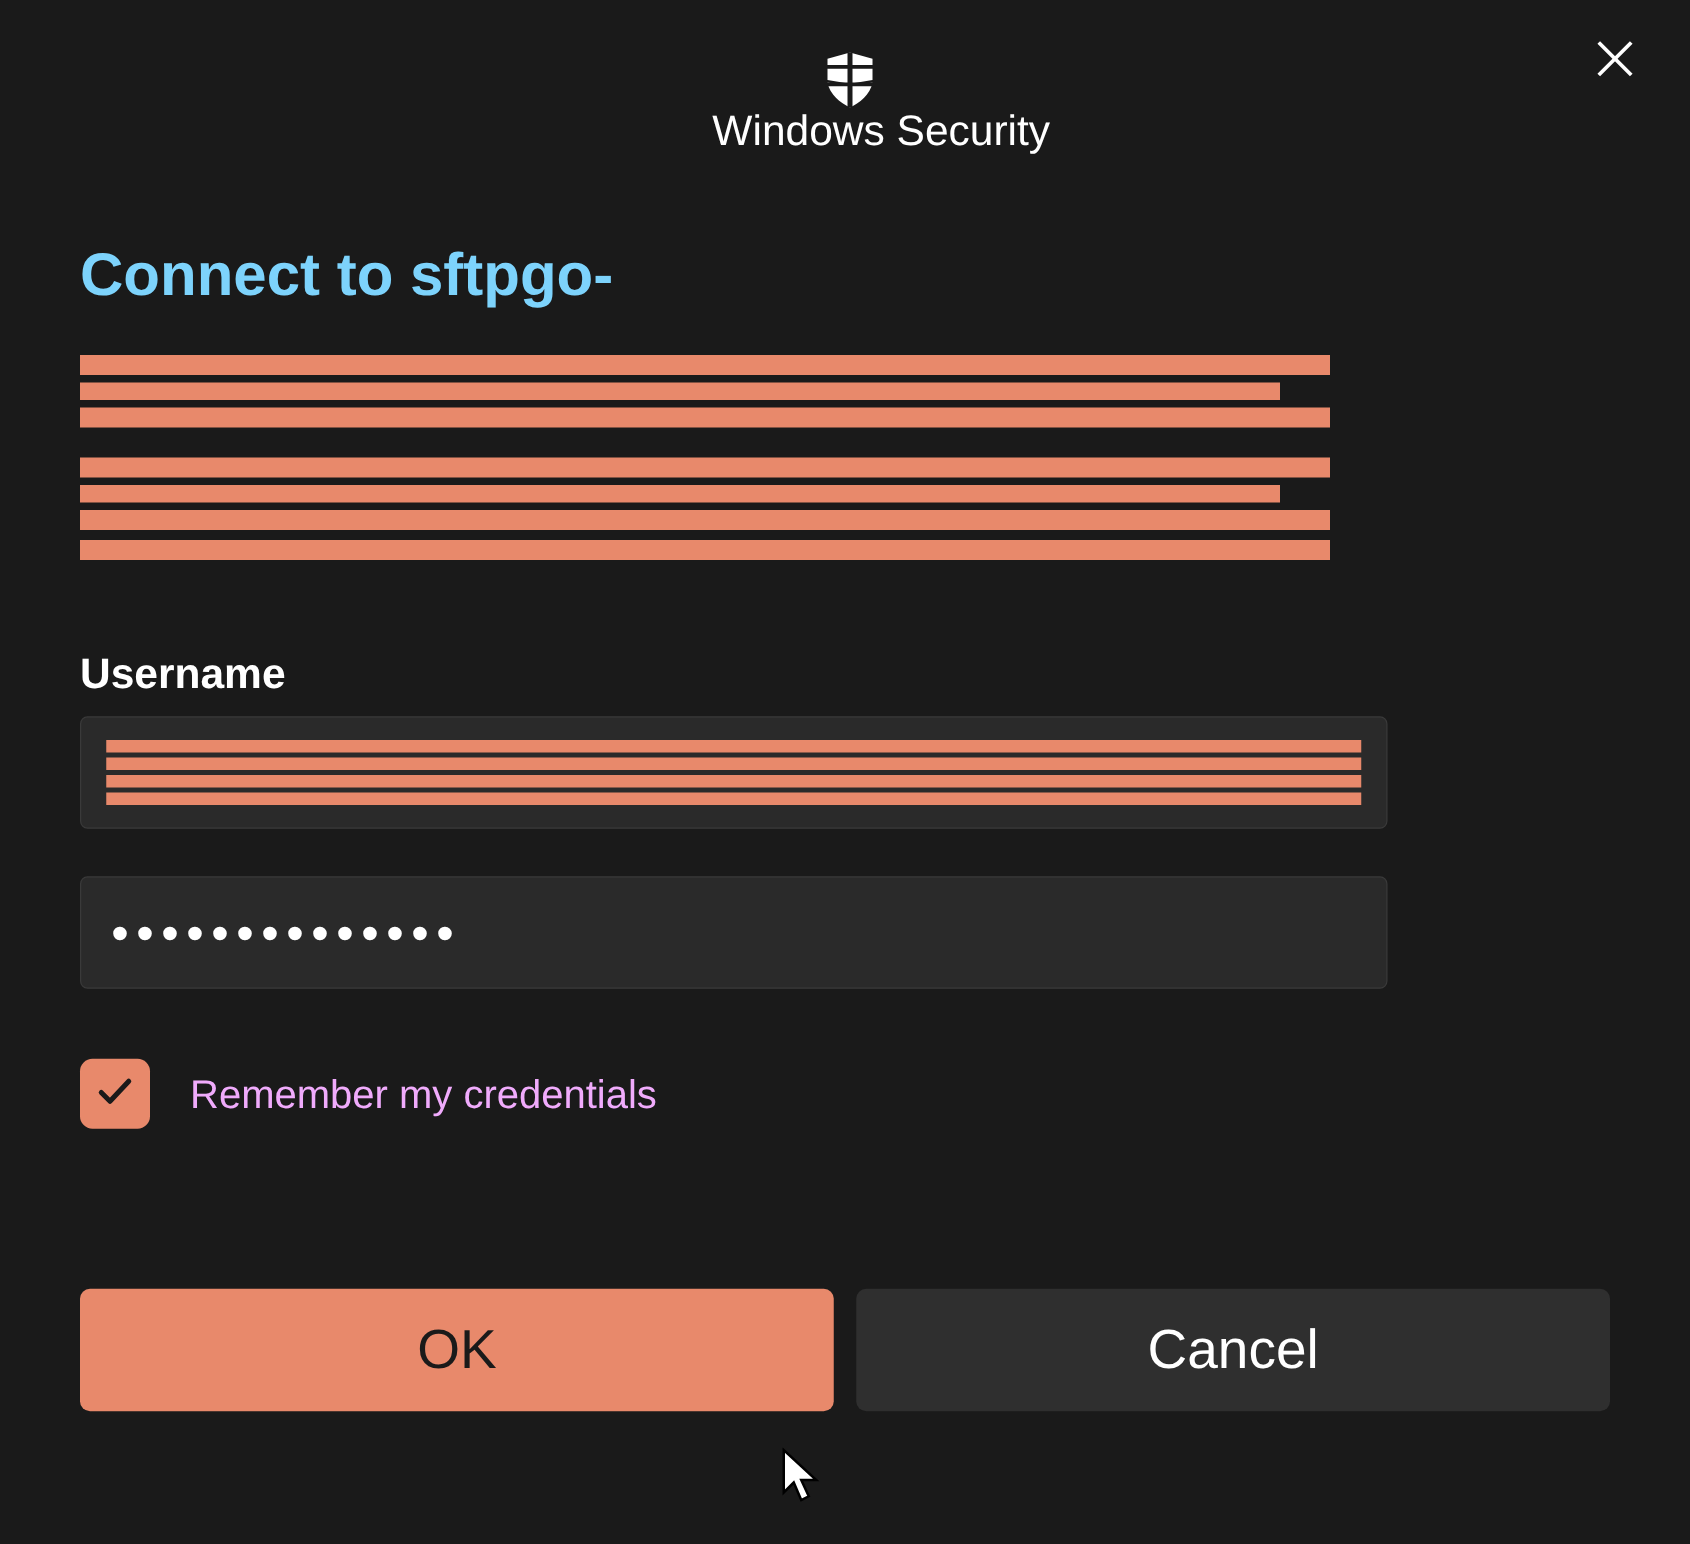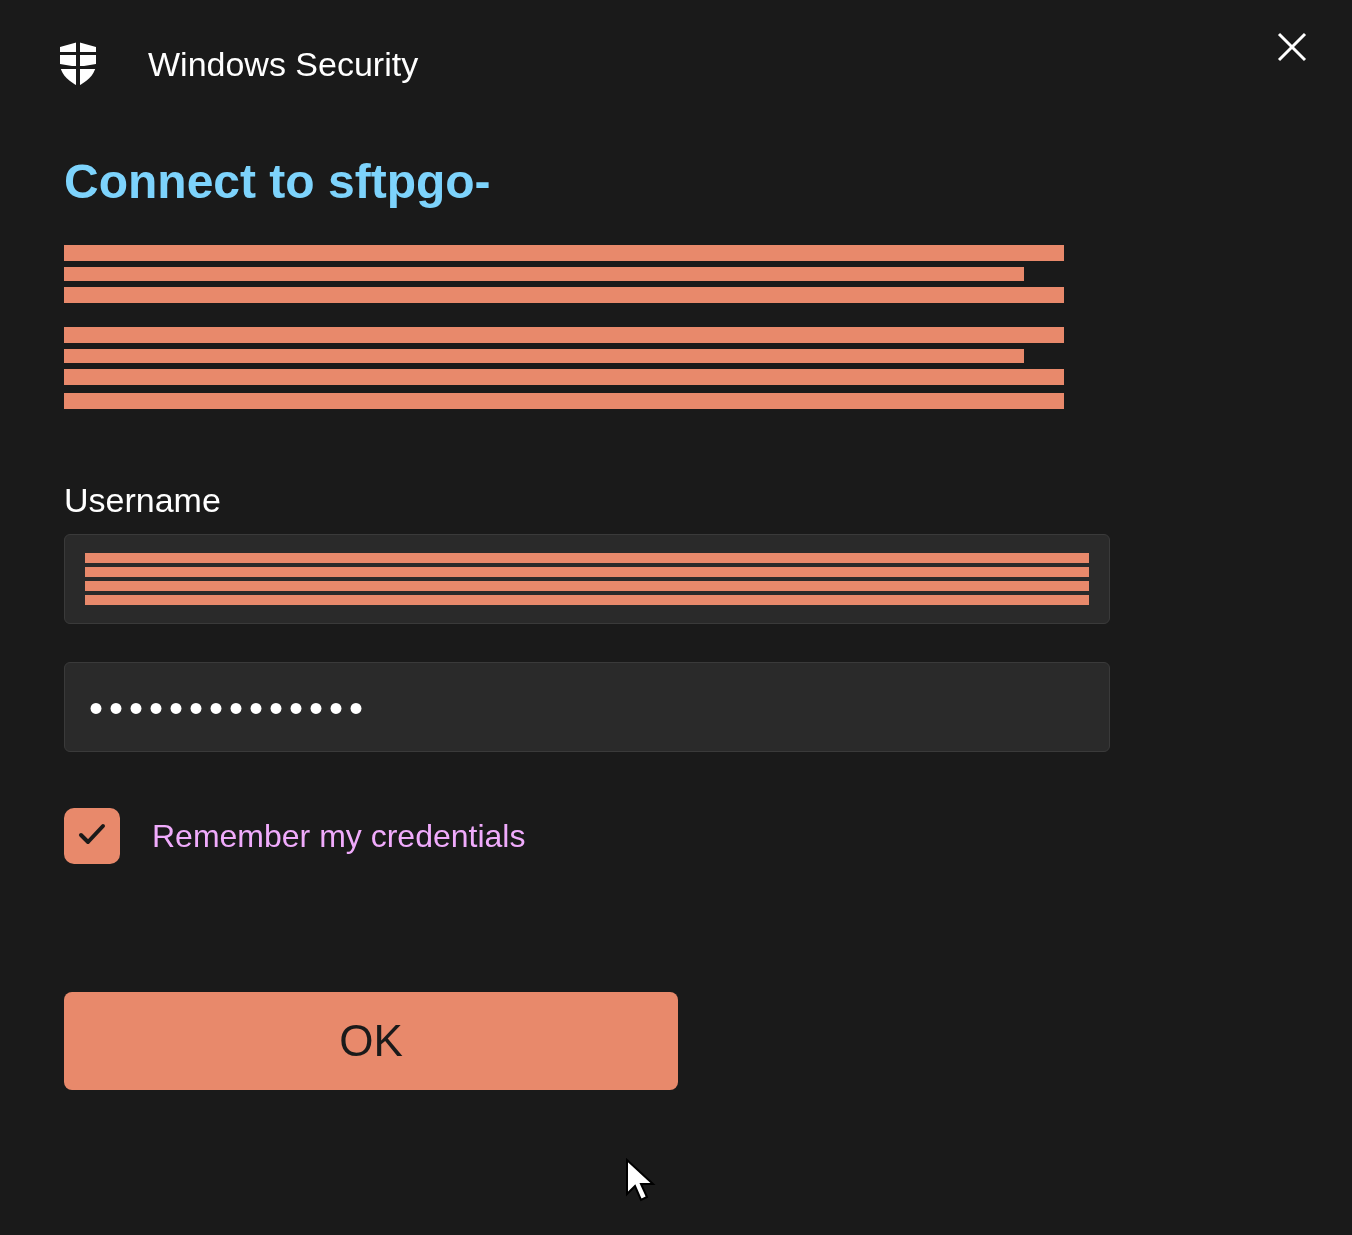--- a/index.html
+++ b/index.html
@@ -21,20 +21,21 @@
       height: 100%;
       background-color: #1a1a1a;
       padding: 0;
       position: relative;
     }
     .header {
       display: flex;
       align-items: center;
       padding: 42px 0 0 58px;
       position: relative;
+      flex-direction: column;
     }
     .shield-icon {
       width: 40px;
       height: 44px;
       margin-right: 50px;
       flex-shrink: 0;
     }
     .header-title {
       font-size: 34px;
       font-weight: 400;
@@ -79,21 +80,21 @@
       height: 16px;
     }
     .redact-gap {
       height: 18px;
     }
     .field-group {
       margin-bottom: 38px;
     }
     .field-label {
       font-size: 34px;
-      font-weight: 400;
+      font-weight: 700;
       color: #ffffff;
       margin-bottom: 14px;
     }
     .text-input {
       width: 1046px;
       height: 90px;
       background-color: #2a2a2a;
       border: 1px solid #3a3a3a;
       border-radius: 6px;
       color: #ffffff;
@@ -248,20 +249,21 @@
           <svg viewBox="0 0 32 32">
             <path d="M5 17 L12 24 L27 8" stroke="#1a1a1a" stroke-width="4" fill="none" stroke-linecap="round" stroke-linejoin="round"></path>
           </svg>
         </span>
       </div>
       <span class="checkbox-label">Remember my credentials</span>
     </div>
 
     <div class="button-row">
       <button class="btn btn-primary">OK</button>
+      <button class="btn btn-secondary">Cancel</button>
     </div>
   </div>
 
   <span class="cursor">
     <svg width="36" height="44" viewBox="0 0 36 44">
       <path d="M2 2 L2 36 L10 28 L16 42 L22 39 L16 26 L28 26 Z" fill="#ffffff" stroke="#000000" stroke-width="2"></path>
     </svg>
   </span>
 
 </div>

